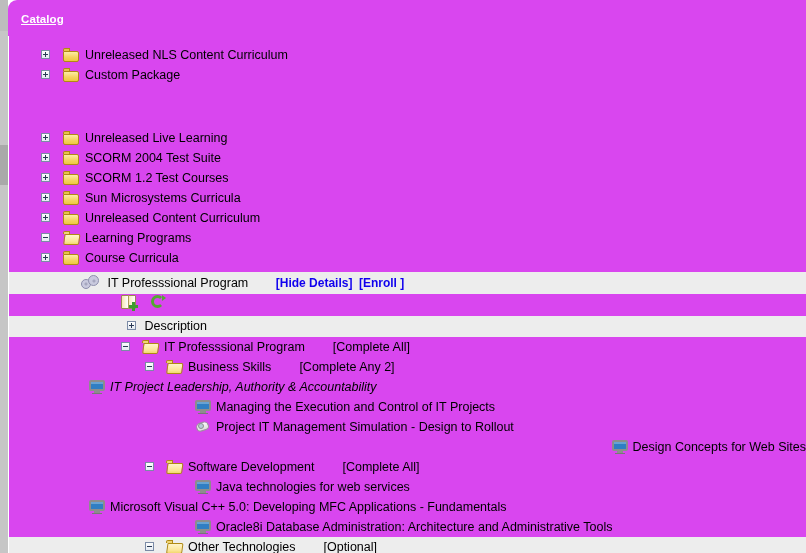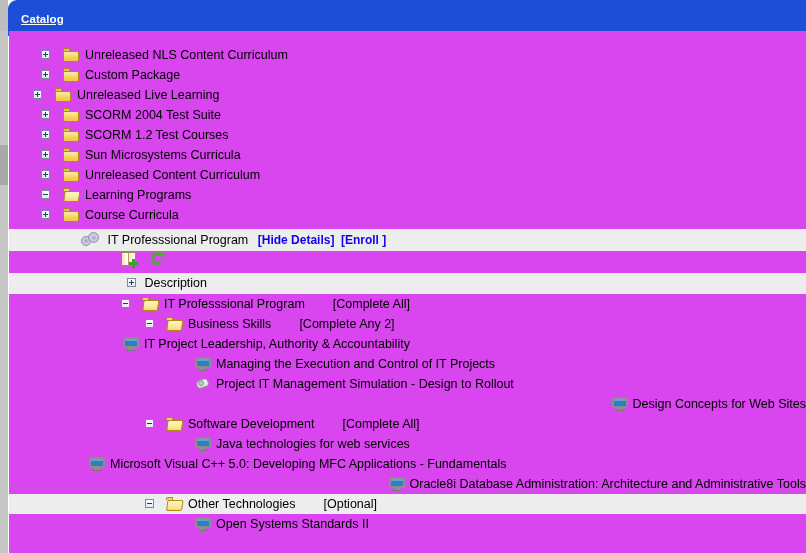--- a/index.html
+++ b/index.html
@@ -13,21 +13,21 @@
     font-size: 12px;
     color: #000;
     position: relative;
   }
 
   
   #header-bar {
     position: absolute;
     left: 8px; top: 0;
     width: 798px; height: 36px;
-    background: #1d4ed8;
+    background: #d946ef;
     border-top-left-radius: 9px;
     box-sizing: border-box;
   }
   #breadcrumb {
     position: absolute;
     left: 13px; top: 13px;
     font-size: 11.5px;
     font-weight: bold;
     color: #ffffff;
     text-decoration: underline;
@@ -310,41 +310,41 @@
 
   .lbl { margin-left: 5px; }
   .bracket { margin-left: 14px; padding-left: 14px; }
   .bold { font-weight: normal; }
   .link {
     color: #1000ee;
     font-weight: bold;
     cursor: pointer;
     font-size: 12px;
   }
-  #detail-links { margin-left: 6px; }
+  #detail-links { margin-left: 24px; }
 </style>
 </head>
 <body>
 
 <div id="left-rail">
   <div id="left-rail-gap1"></div>
   <div id="left-rail-notch"></div>
   <div id="left-rail-gap2"></div>
 </div>
 
 <div id="header-bar">
   <span id="breadcrumb">Catalog</span>
 </div>
 
 <div id="content">
 
   <div id="catalog-folders" style="padding-top:14px;">
       <div class="row" style="padding-left: 32px;"><span class="toggle plus"></span><span style="display: inline-block; width: 13px;"></span><span class="folder"><span class="tab"></span><span class="body"></span></span><span class="lbl">Unreleased NLS Content Curriculum</span></div>
       <div class="row" style="padding-left: 32px;"><span class="toggle plus"></span><span style="display: inline-block; width: 13px;"></span><span class="folder"><span class="tab"></span><span class="body"></span></span><span class="lbl">Custom Package</span></div>
-      <div class="row" style="padding-left: 24px;"><span class="toggle plus"></span><span style="display: inline-block; width: 13px;"></span><span class="folder"><span class="tab"></span><span class="body"></span></span><span class="lbl">Unreleased Live Learning</span></div>
+      <div class="row" style="padding-left: 32px; margin-top: 43px;"><span class="toggle plus"></span><span style="display: inline-block; width: 13px;"></span><span class="folder"><span class="tab"></span><span class="body"></span></span><span class="lbl">Unreleased Live Learning</span></div>
       <div class="row" style="padding-left: 32px;"><span class="toggle plus"></span><span style="display: inline-block; width: 13px;"></span><span class="folder"><span class="tab"></span><span class="body"></span></span><span class="lbl">SCORM 2004 Test Suite</span></div>
       <div class="row" style="padding-left: 32px;"><span class="toggle plus"></span><span style="display: inline-block; width: 13px;"></span><span class="folder"><span class="tab"></span><span class="body"></span></span><span class="lbl">SCORM 1.2 Test Courses</span></div>
       <div class="row" style="padding-left: 32px;"><span class="toggle plus"></span><span style="display: inline-block; width: 13px;"></span><span class="folder"><span class="tab"></span><span class="body"></span></span><span class="lbl">Sun Microsystems Curricula</span></div>
       <div class="row" style="padding-left: 32px;"><span class="toggle plus"></span><span style="display: inline-block; width: 13px;"></span><span class="folder"><span class="tab"></span><span class="body"></span></span><span class="lbl">Unreleased Content Curriculum</span></div>
       <div class="row" style="padding-left: 32px;"><span class="toggle"></span><span style="display: inline-block; width: 13px;"></span><span class="folder open"><span class="tab"></span><span class="body"></span></span><span class="lbl">Learning Programs</span></div>
       <div class="row" style="padding-left: 32px;"><span class="toggle plus"></span><span style="display: inline-block; width: 13px;"></span><span class="folder"><span class="tab"></span><span class="body"></span></span><span class="lbl">Course Curricula</span></div>
     </div>
 
   <div class="row band band-full" style="margin-top:4px; padding-left:72px; height:22px; line-height:22px;">
     <span class="gears">
@@ -367,25 +367,25 @@
   </div>
 
   <div class="row band band-short" style="padding-left:118px; height:21px; line-height:21px;">
     <span class="toggle plus"></span>
     <span class="lbl bold">Description</span>
   </div>
 
   <div id="structure-tree">
       <div class="row" style="padding-left: 112px;"><span class="toggle"></span><span style="display: inline-block; width: 12px;"></span><span class="folder open"><span class="tab"></span><span class="body"></span></span><span class="lbl">IT Professsional Program</span><span class="bracket">[Complete All]</span></div>
       <div class="row" style="padding-left: 136px;"><span class="toggle"></span><span style="display: inline-block; width: 12px;"></span><span class="folder open"><span class="tab"></span><span class="body"></span></span><span class="lbl">Business Skills</span><span class="bracket">[Complete Any 2]</span></div>
-      <div class="row" style="padding-left: 114px;"><span class="monitor"><span class="screen"></span><span class="stand"></span><span class="base"></span></span><span class="lbl">IT Project Leadership, Authority &amp; Accountability</span></div>
+      <div class="row" style="padding-left: 80px; font-style: italic;"><span class="monitor"><span class="screen"></span><span class="stand"></span><span class="base"></span></span><span class="lbl">IT Project Leadership, Authority &amp; Accountability</span></div>
       <div class="row" style="padding-left: 186px;"><span class="monitor"><span class="screen"></span><span class="stand"></span><span class="base"></span></span><span class="lbl">Managing the Execution and Control of IT Projects</span></div>
       <div class="row" style="padding-left: 186px;"><span class="sim"><span class="shell"></span><span class="dot"></span></span><span class="lbl">Project IT Management Simulation - Design to Rollout</span></div>
       <div class="row" style="padding-left: 186px; text-align: right;"><span class="monitor"><span class="screen"></span><span class="stand"></span><span class="base"></span></span><span class="lbl">Design Concepts for Web Sites</span></div>
       <div class="row" style="padding-left: 136px;"><span class="toggle"></span><span style="display: inline-block; width: 12px;"></span><span class="folder open"><span class="tab"></span><span class="body"></span></span><span class="lbl">Software Development</span><span class="bracket">[Complete All]</span></div>
       <div class="row" style="padding-left: 186px;"><span class="monitor"><span class="screen"></span><span class="stand"></span><span class="base"></span></span><span class="lbl">Java technologies for web services</span></div>
       <div class="row" style="padding-left: 80px;"><span class="monitor"><span class="screen"></span><span class="stand"></span><span class="base"></span></span><span class="lbl">Microsoft Visual C++ 5.0: Developing MFC Applications - Fundamentals</span></div>
-      <div class="row" style="padding-left: 186px; text-align: right;"><span class="monitor"><span class="screen"></span><span class="stand"></span><span class="base"></span></span><span class="lbl">Oracle8i Database Administration: Architecture and Administrative Tools</span></div>
+      <div class="row" style="padding-left: 186px;"><span class="monitor"><span class="screen"></span><span class="stand"></span><span class="base"></span></span><span class="lbl">Oracle8i Database Administration: Architecture and Administrative Tools</span></div>
       <div class="row band band-short" style="padding-left: 136px;"><span class="toggle"></span><span style="display: inline-block; width: 12px;"></span><span class="folder open"><span class="tab"></span><span class="body"></span></span><span class="lbl">Other Technologies</span><span class="bracket">[Optional]</span></div>
       <div class="row" style="padding-left: 186px;"><span class="monitor"><span class="screen"></span><span class="stand"></span><span class="base"></span></span><span class="lbl">Open Systems Standards II</span></div>
     </div>
 
 </div>
 
 </body></html>

